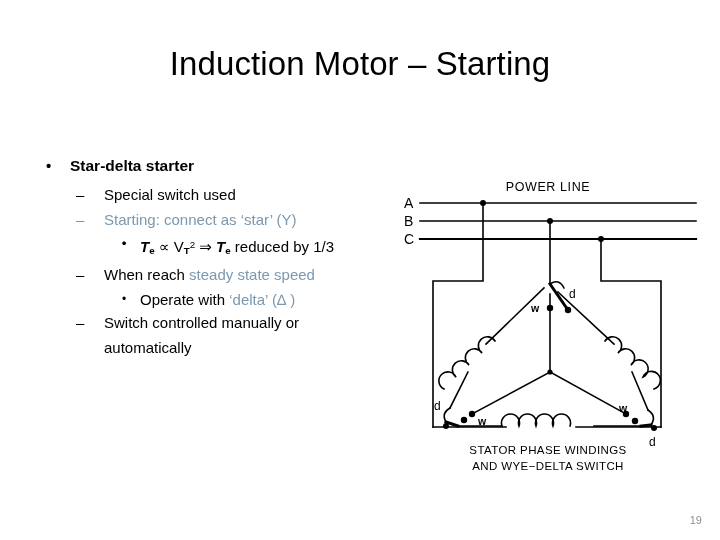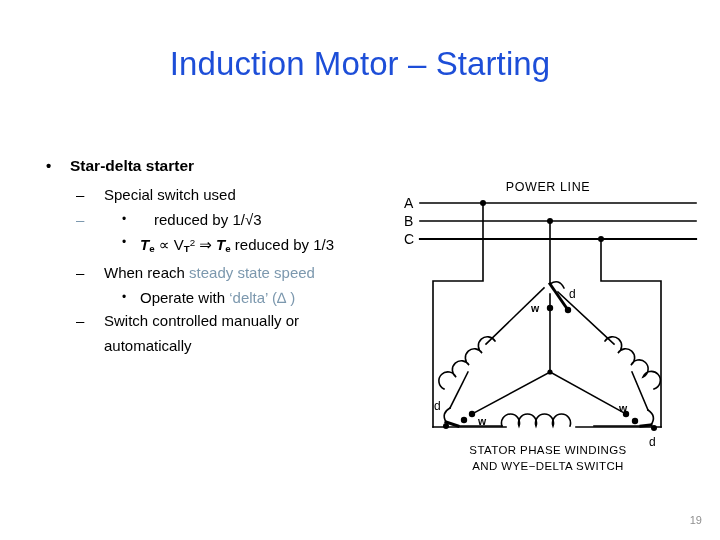--- a/index.html
+++ b/index.html
@@ -21,21 +21,21 @@
   .slide-title {
     position: absolute;
     left: 0;
     top: 44px;
     width: 720px;
     text-align: center;
     font-size: 33px;
     font-weight: 400;
     line-height: 40px;
     letter-spacing: 0.1px;
-    color: #1d4ed8;
+    color: #000000;
     white-space: nowrap;
   }
 
   
   .body-col {
     position: absolute;
     left: 36px;
     top: 155px;
     width: 360px;
   }
@@ -161,29 +161,27 @@
     <span>Star-delta starter</span>
   </div>
 
   <div class="lvl2">
     <span class="mark">–</span>
     <span>Special switch used</span>
   </div>
 
   <div class="lvl2">
     <span class="mark accent">–</span>
+    <span class="accent">Starting: connect as ‘star’ (Y)</span>
   </div>
 
   <div class="lvl3">
     <span class="mark">•</span>
   </div>
 
-  <div class="lvl3 cont">
-    <span>reduced by 1/√3</span>
-  </div>
 
   <div class="lvl3">
     <span class="mark">•</span>
     <span class="math nowrapx"><span class="it">T</span><sub>e</sub> <span>∝</span> <span>V</span><sub>T</sub><sup>2</sup> <span>⇒</span> <span class="it">T</span><sub>e</sub><span> reduced by 1/3</span></span>
   </div>
 
   <div class="lvl2">
     <span class="mark">–</span>
     <span>When reach </span><span class="accent">steady state speed</span>
   </div>

